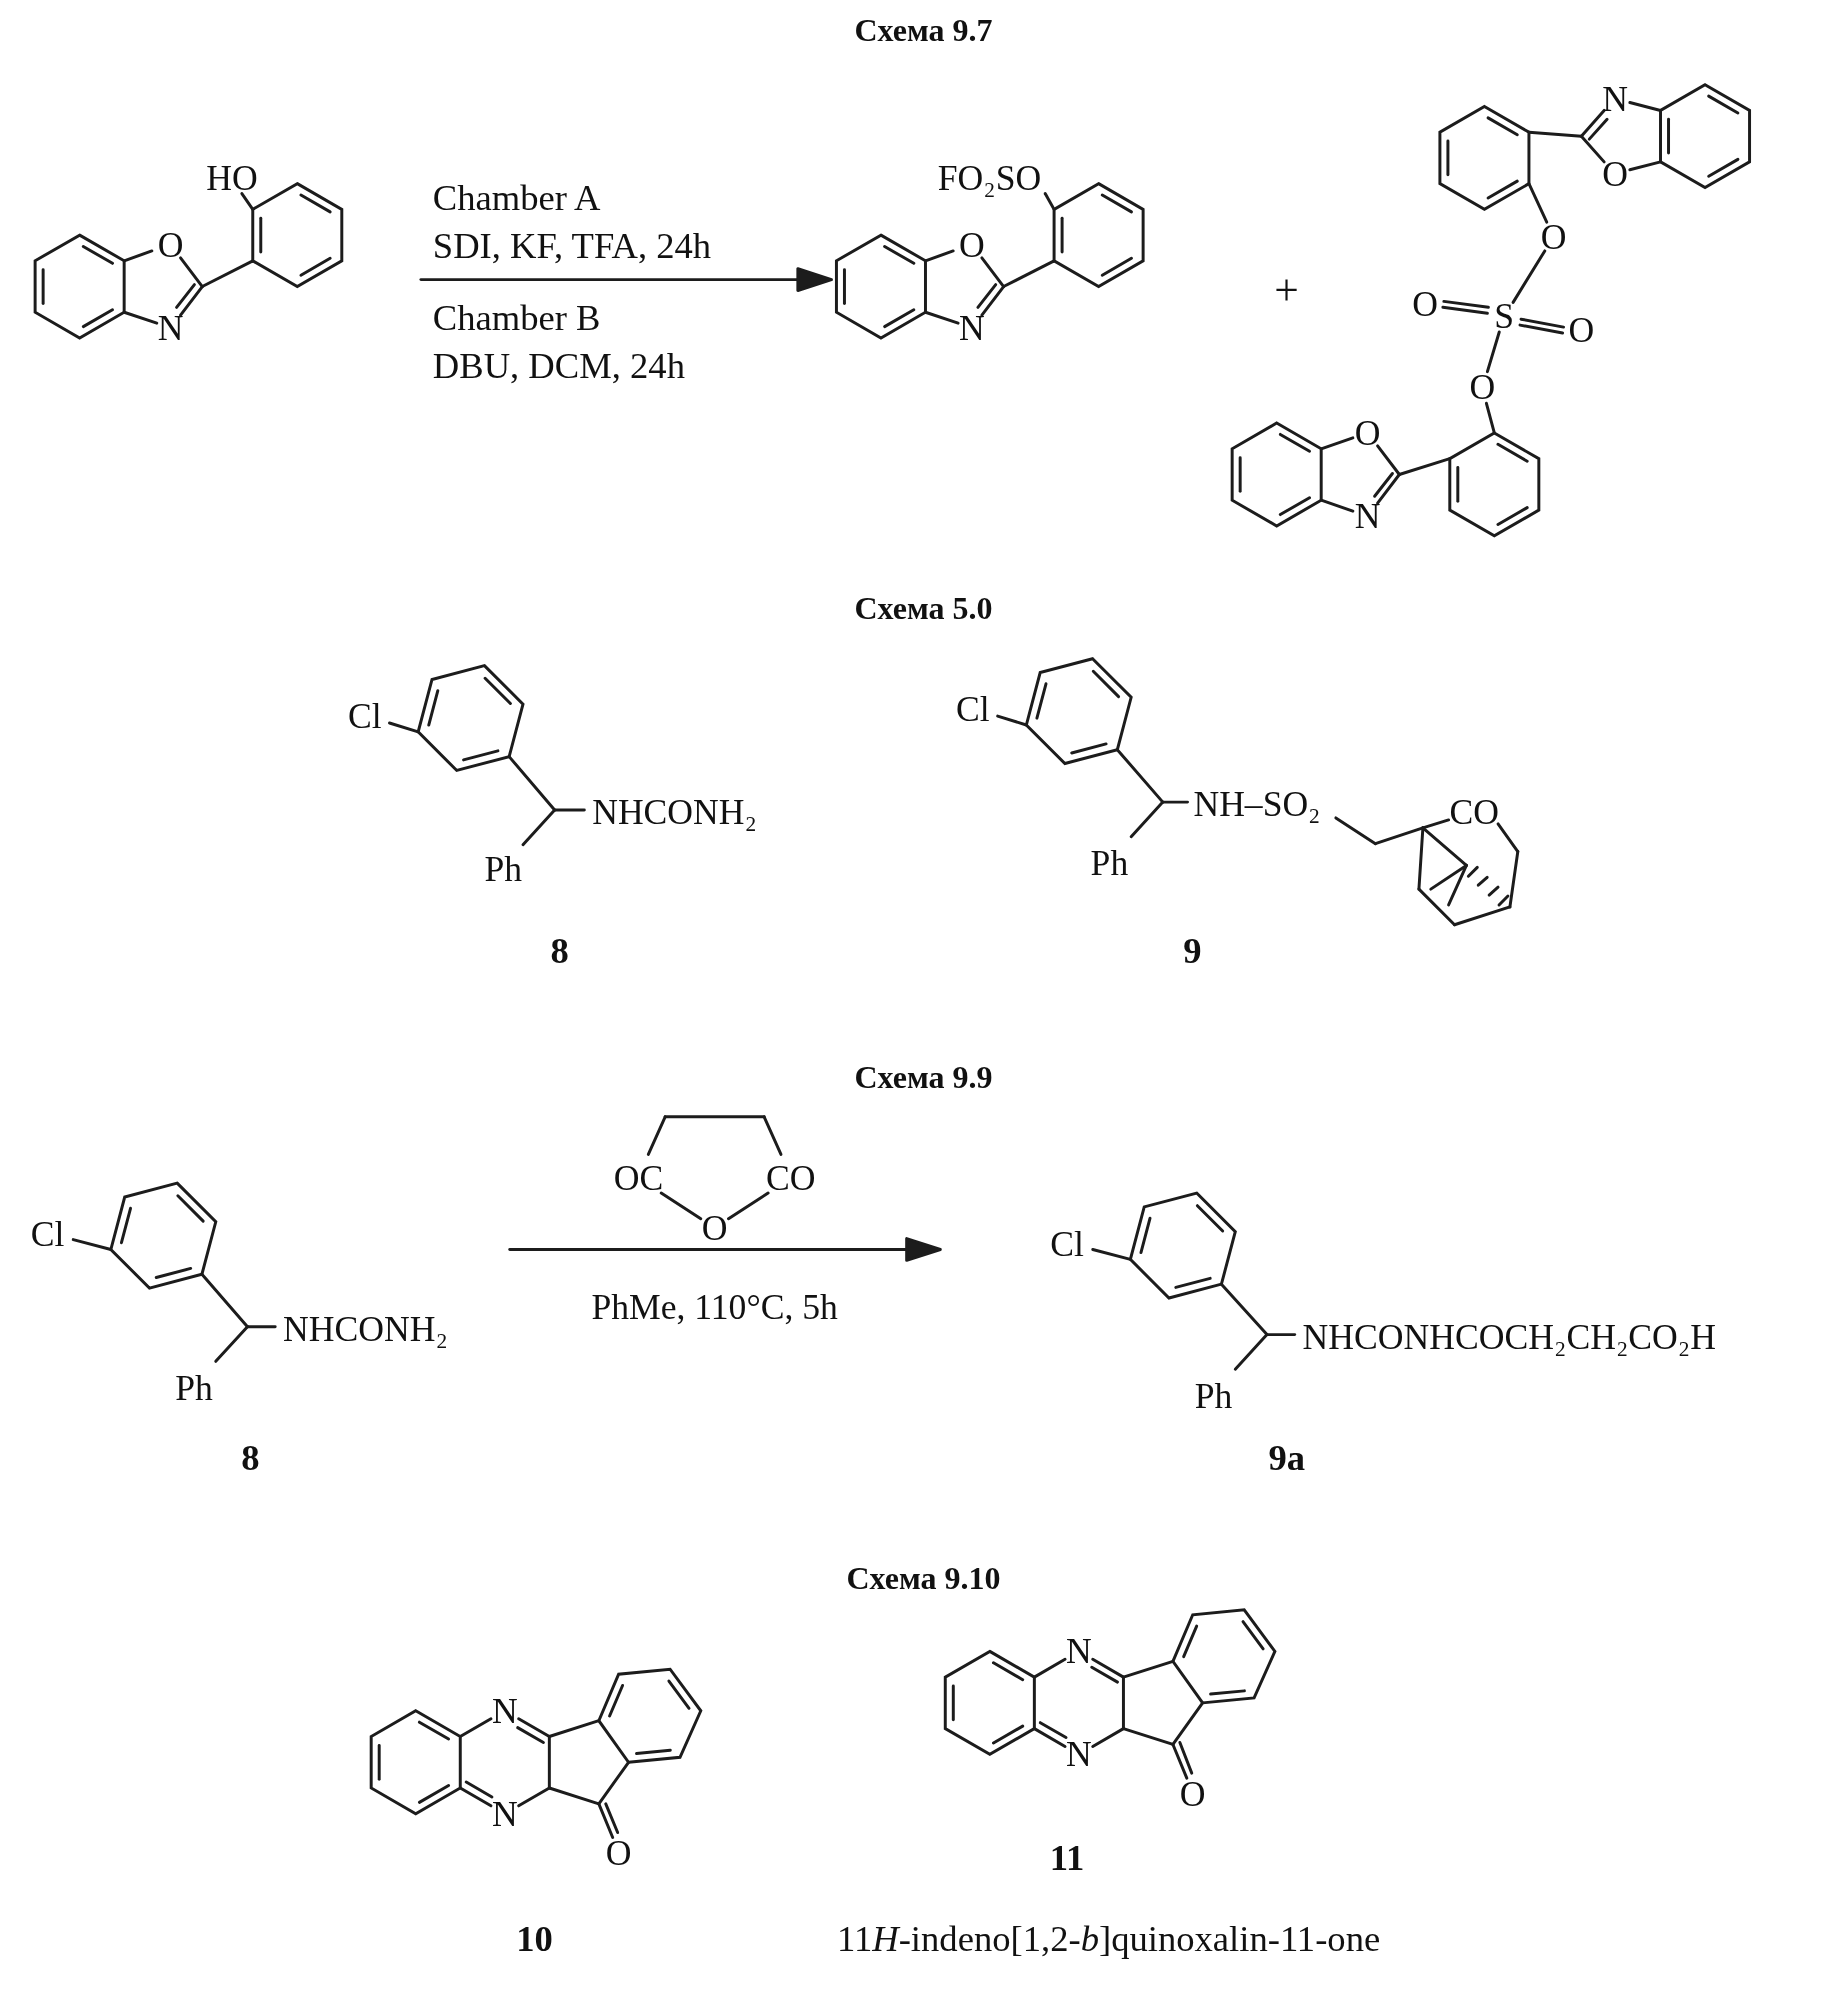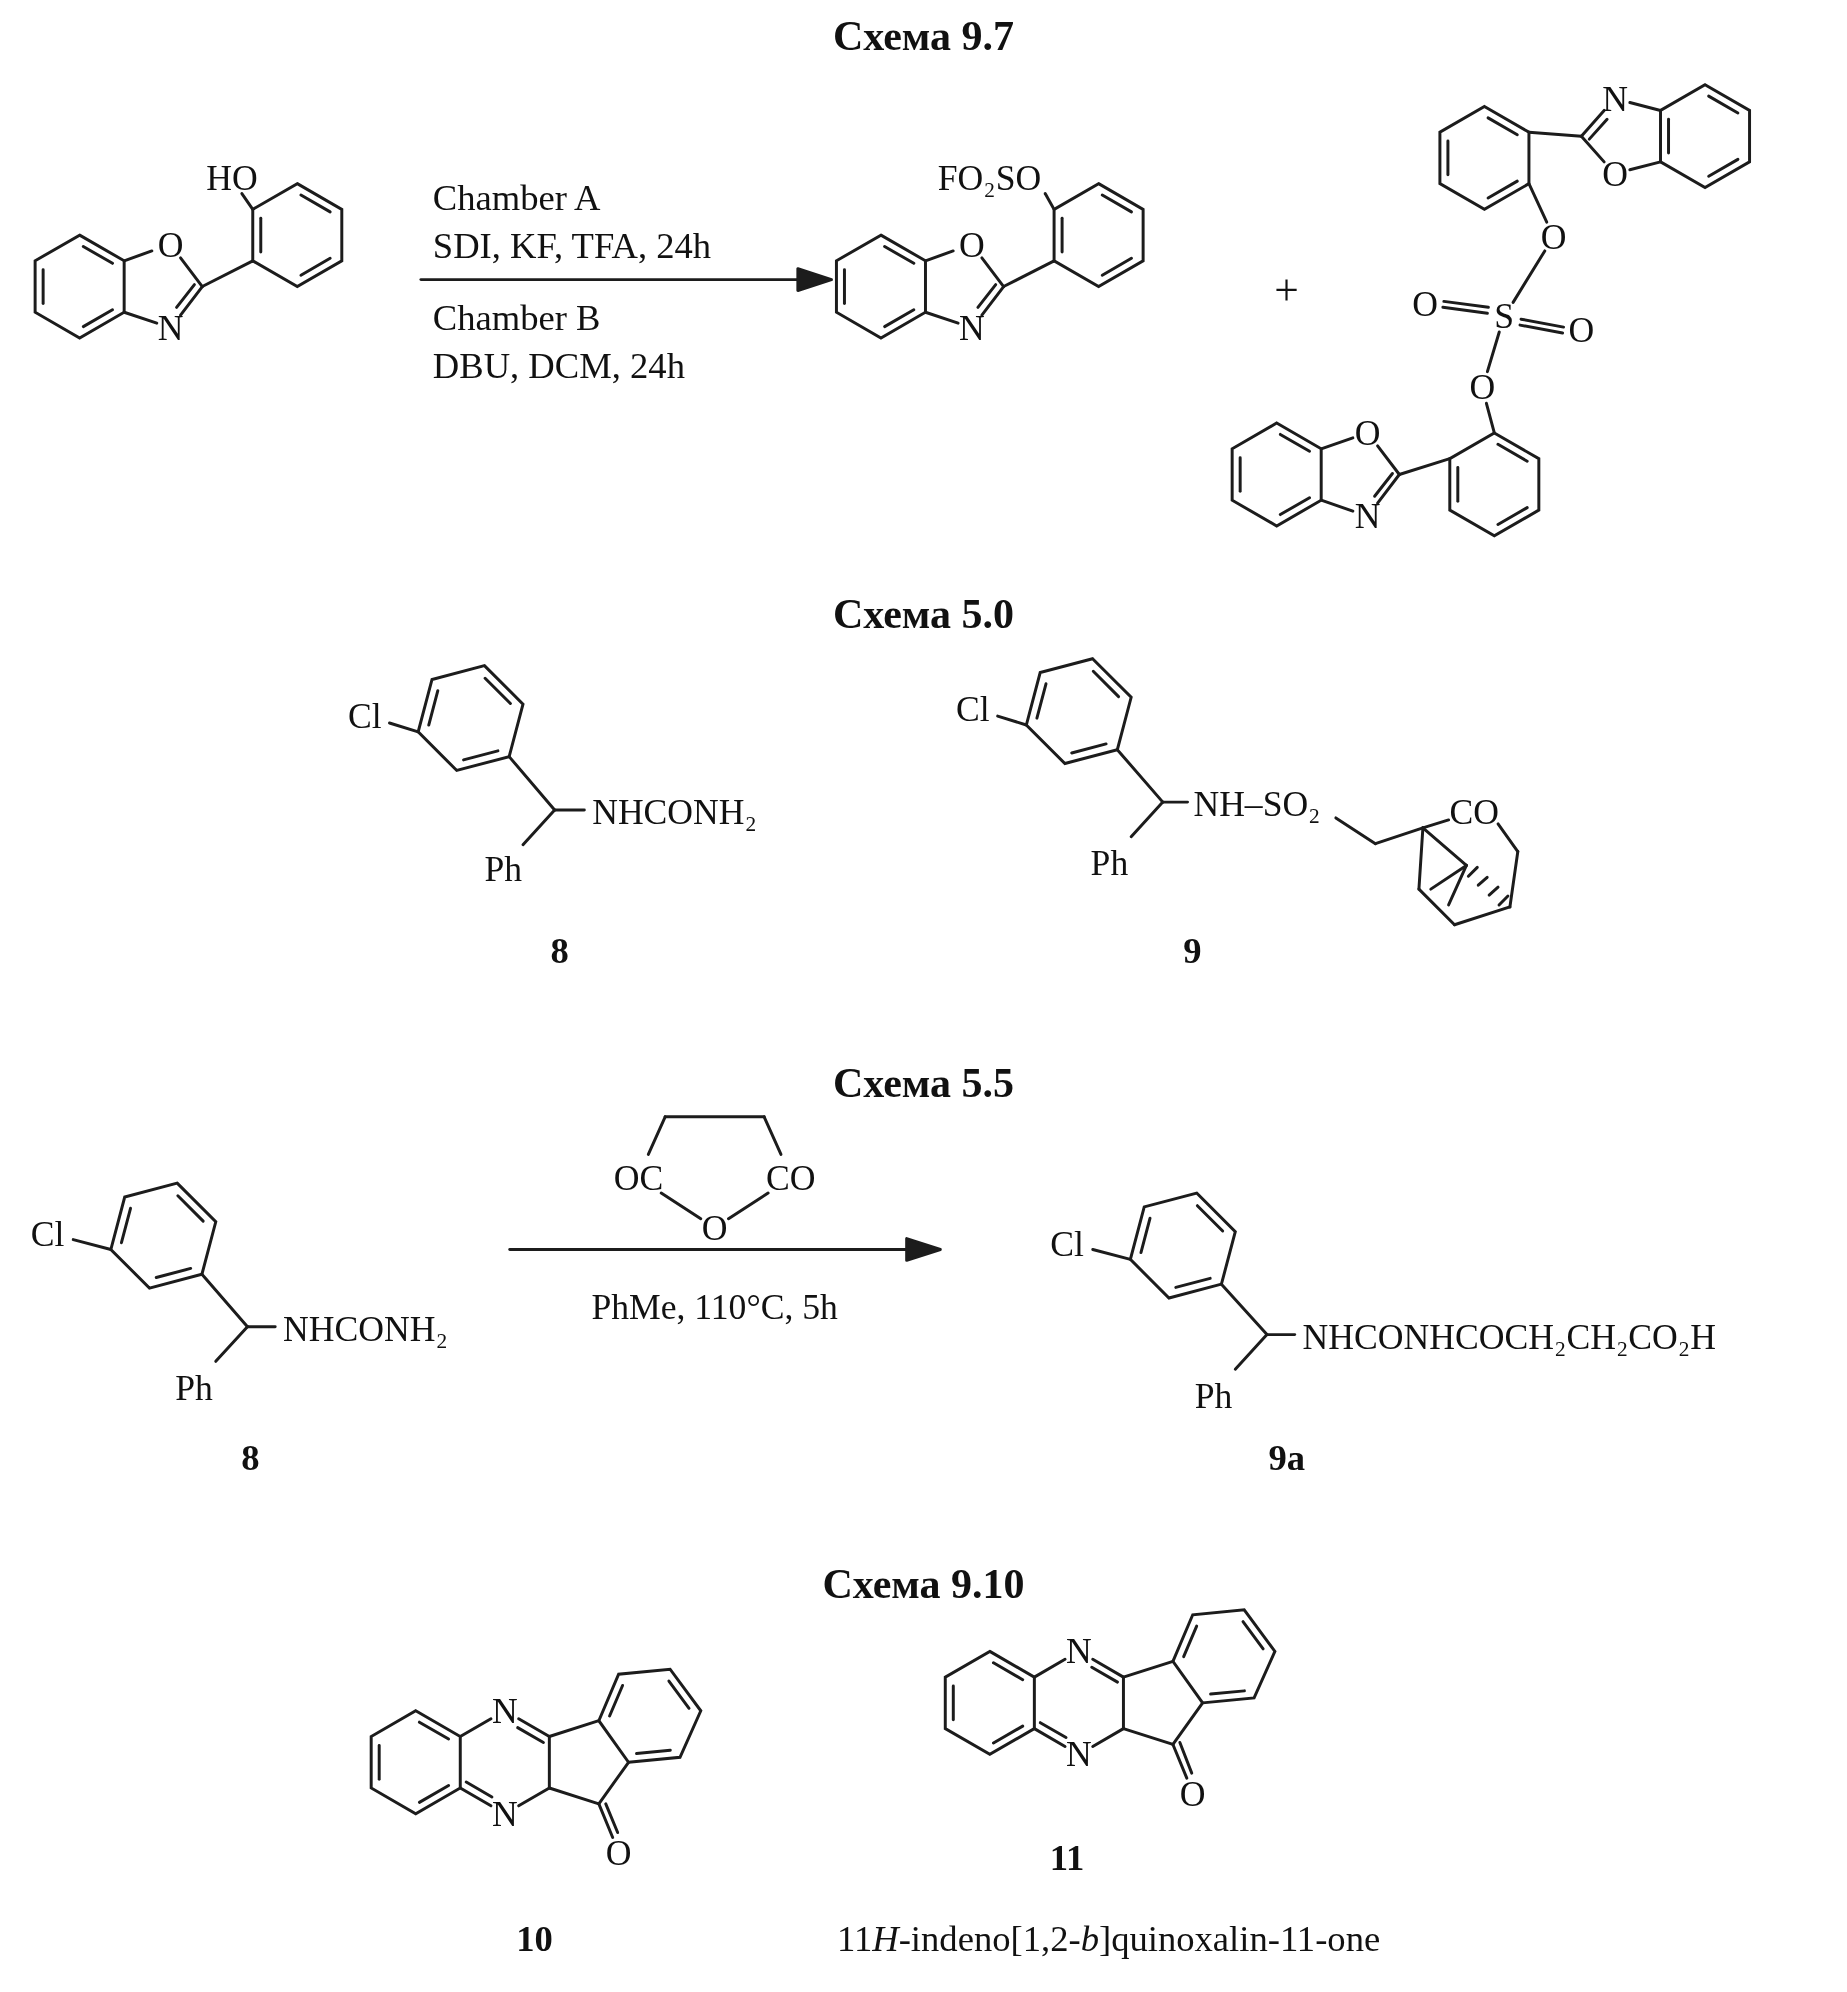--- a/index.html
+++ b/index.html
@@ -1,39 +1,39 @@
 <!DOCTYPE html>
 <html><head>
 <meta charset="utf-8">
 <style>
   * { margin:0; padding:0; box-sizing:border-box; }
   html,body { background:#ffffff; }
   body { width:1847px; height:1993px; position:relative; font-family:"Liberation Serif", serif; color:#111; }
   #canvas { position:absolute; left:0; top:0; width:1847px; height:1993px; background:#ffffff; overflow:hidden; }
-  .scheme-title { position:absolute; left:0; width:100%; text-align:center; font-weight:bold; font-size:42px; color:#111; }
+  .scheme-title { position:absolute; left:0; width:100%; text-align:center; font-weight:bold; font-size:32px; color:#111; }
   svg.scheme { position:absolute; left:0; display:block; }
   svg line, svg polygon, svg polyline { stroke:#1c1c1c; stroke-width:3; fill:none; stroke-linecap:round; }
   svg polygon.arrowhead { fill:#1c1c1c; stroke:#1c1c1c; stroke-linejoin:round; }
   svg text { fill:#111; font-family:"Liberation Serif", serif; font-size:36px; text-anchor:middle; dominant-baseline:central; }
   svg text.start { text-anchor:start; }
   svg text.end { text-anchor:end; }
   svg text.num { font-weight:bold; font-size:37px; }
   svg text.cond { text-anchor:start; font-size:37px; }
   svg text.caption { font-size:37px; }
   svg text.plus { font-size:44px; }
   .it { font-style:italic; }
 </style>
 </head>
 <body>
 
 <div id="canvas">
 
   <div class="scheme-title" style="top:12px">Схема 9.7</div>
   <div class="scheme-title" style="top:590px">Схема 5.0</div>
-  <div class="scheme-title" style="top:1059px">Схема 5.5</div>
+  <div class="scheme-title" style="top:1059px">Схема 9.9</div>
   <div class="scheme-title" style="top:1560px">Схема 9.10</div>
 
   <svg class="scheme" style="top:59px" width="1847" height="554" viewBox="0 60 1866 560">
 
     <g>
       <polygon points="80,238 125,264 125,316 80,342 35,316 35,264"></polygon>
       <line x1="125" y1="264" x2="153" y2="254"></line>
       <line x1="182" y1="261" x2="204" y2="290"></line>
       <line x1="204" y1="290" x2="182" y2="319"></line>
       <line x1="196" y1="288" x2="178" y2="311"></line>

